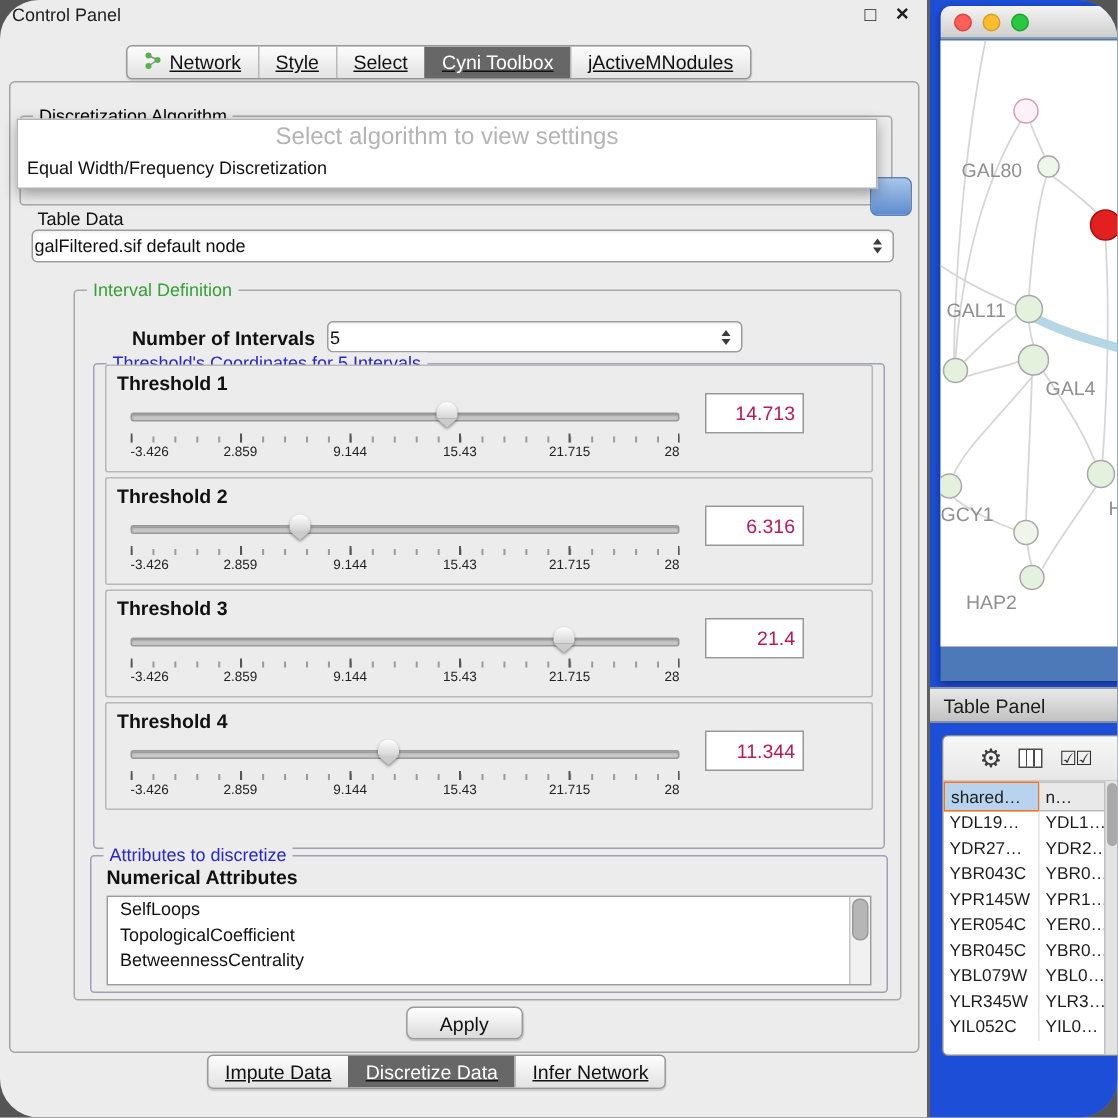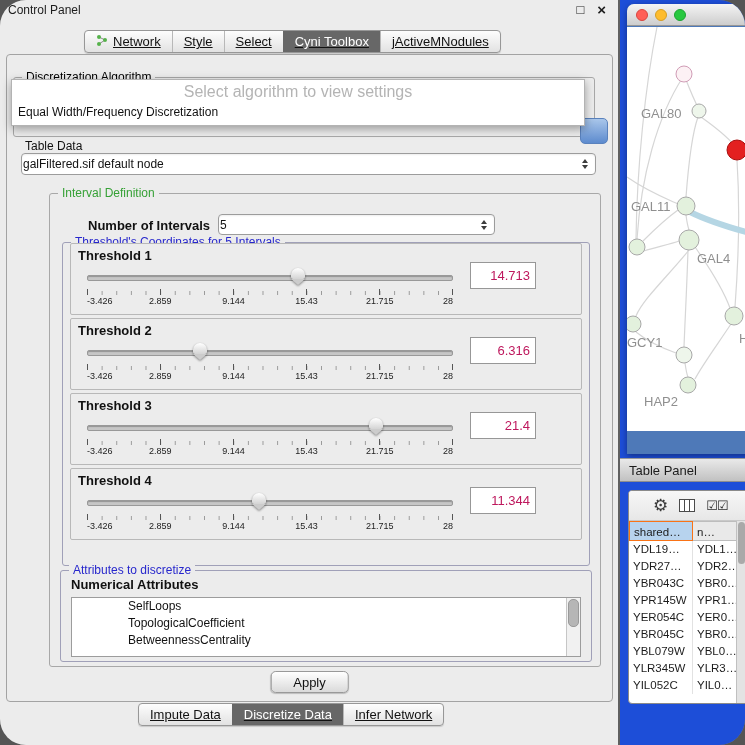--- a/index.html
+++ b/index.html
@@ -65,21 +65,21 @@
   .th-ticks{position:absolute;top:52px;left:16px;width:366px;height:11px;font-size:9px;color:#222;}
   .th-ticks span{position:absolute;transform:translateX(-50%);white-space:nowrap;}
   .tl0{left:0;transform:none !important;}
   .tl1{left:20%;} .tl2{left:40%;} .tl3{left:60%;} .tl4{left:80%;}
   .tl5{left:100%;transform:translateX(-100%) !important;}
   .th-value{position:absolute;top:18px;left:399px;width:66px;height:27px;border:1px solid #979797;background:#fff;font-family:"Liberation Sans",sans-serif;font-size:13px;color:#be185d;text-align:right;padding:0 5px 0 0;box-sizing:border-box;}
 
   .attributes-group{left:10px;top:376px;width:530px;height:90px;border-color:#a0a0b8;}
   .attr-heading{position:absolute;top:6px;left:10px;font-size:13px;font-weight:bold;color:#111;}
   .attr-list{position:absolute;left:10px;top:26px;right:10px;height:58px;background:#fff;border:1px solid #9c9c9c;overflow:hidden;font-size:12px;color:#111;}
-  .attr-item{height:17px;line-height:17px;padding-left:8px;white-space:nowrap;margin-left:48px;}
+  .attr-item{height:17px;line-height:17px;padding-left:8px;white-space:nowrap;}
   .attr-scroll{position:absolute;right:0;top:0;bottom:0;width:13px;background:#f1f1f1;border-left:1px solid #c6c6c6;}
   .attr-thumb{position:absolute;left:1px;right:1px;top:1px;height:26px;background:#b6b6b6;border:1px solid #9a9a9a;border-radius:5px;}
 
   .apply-btn{position:absolute;left:50%;transform:translateX(-50%);top:616px;height:22px;padding:0 22px;font-family:"Liberation Sans",sans-serif;font-size:13px;color:#111;border:1px solid #999;border-radius:5px;background:linear-gradient(#ffffff,#dadada);box-shadow:0 1px 1px rgba(0,0,0,.2);}
 
   
   .right-region{position:absolute;left:620px;top:0;width:125px;height:745px;background:#1d4ed8;}
   .network-window{position:absolute;left:7px;top:4px;width:130px;height:450px;background:#4e79b8;border-radius:7px 0 0 0;box-shadow:0 2px 6px rgba(0,0,0,.4);}
   .mac-titlebar{position:absolute;left:0;top:0;right:0;height:22px;background:linear-gradient(#f4f4f4,#cdcdcd);border-bottom:1px solid #979797;border-radius:7px 0 0 0;display:flex;align-items:center;gap:7px;padding-left:9px;box-sizing:border-box;}
   .light{width:12px;height:12px;border-radius:50%;box-sizing:border-box;}

